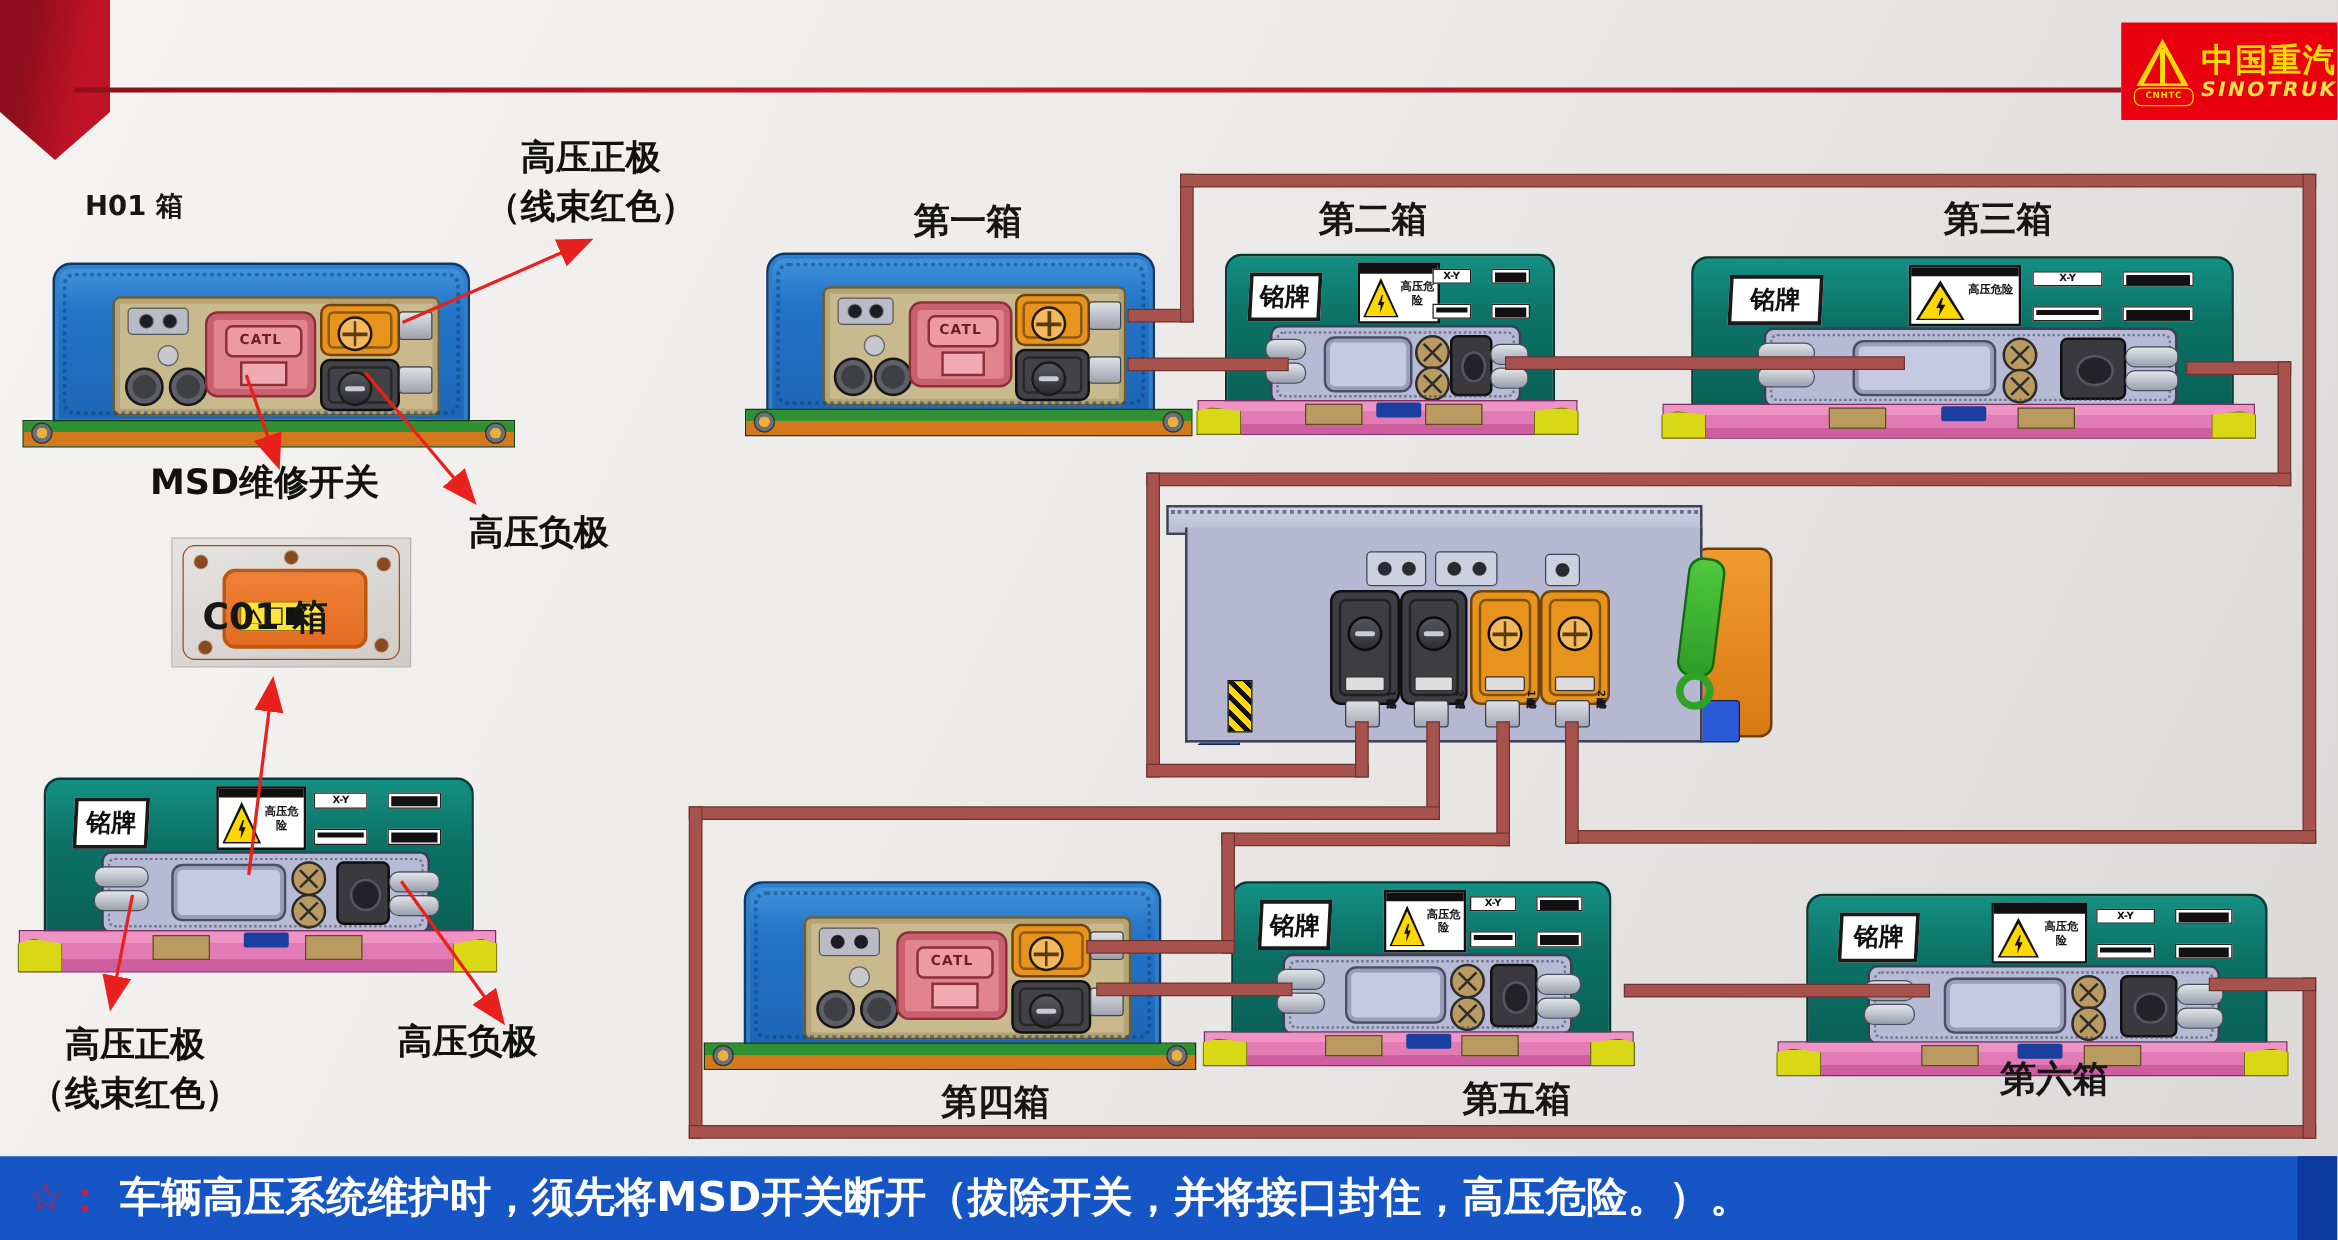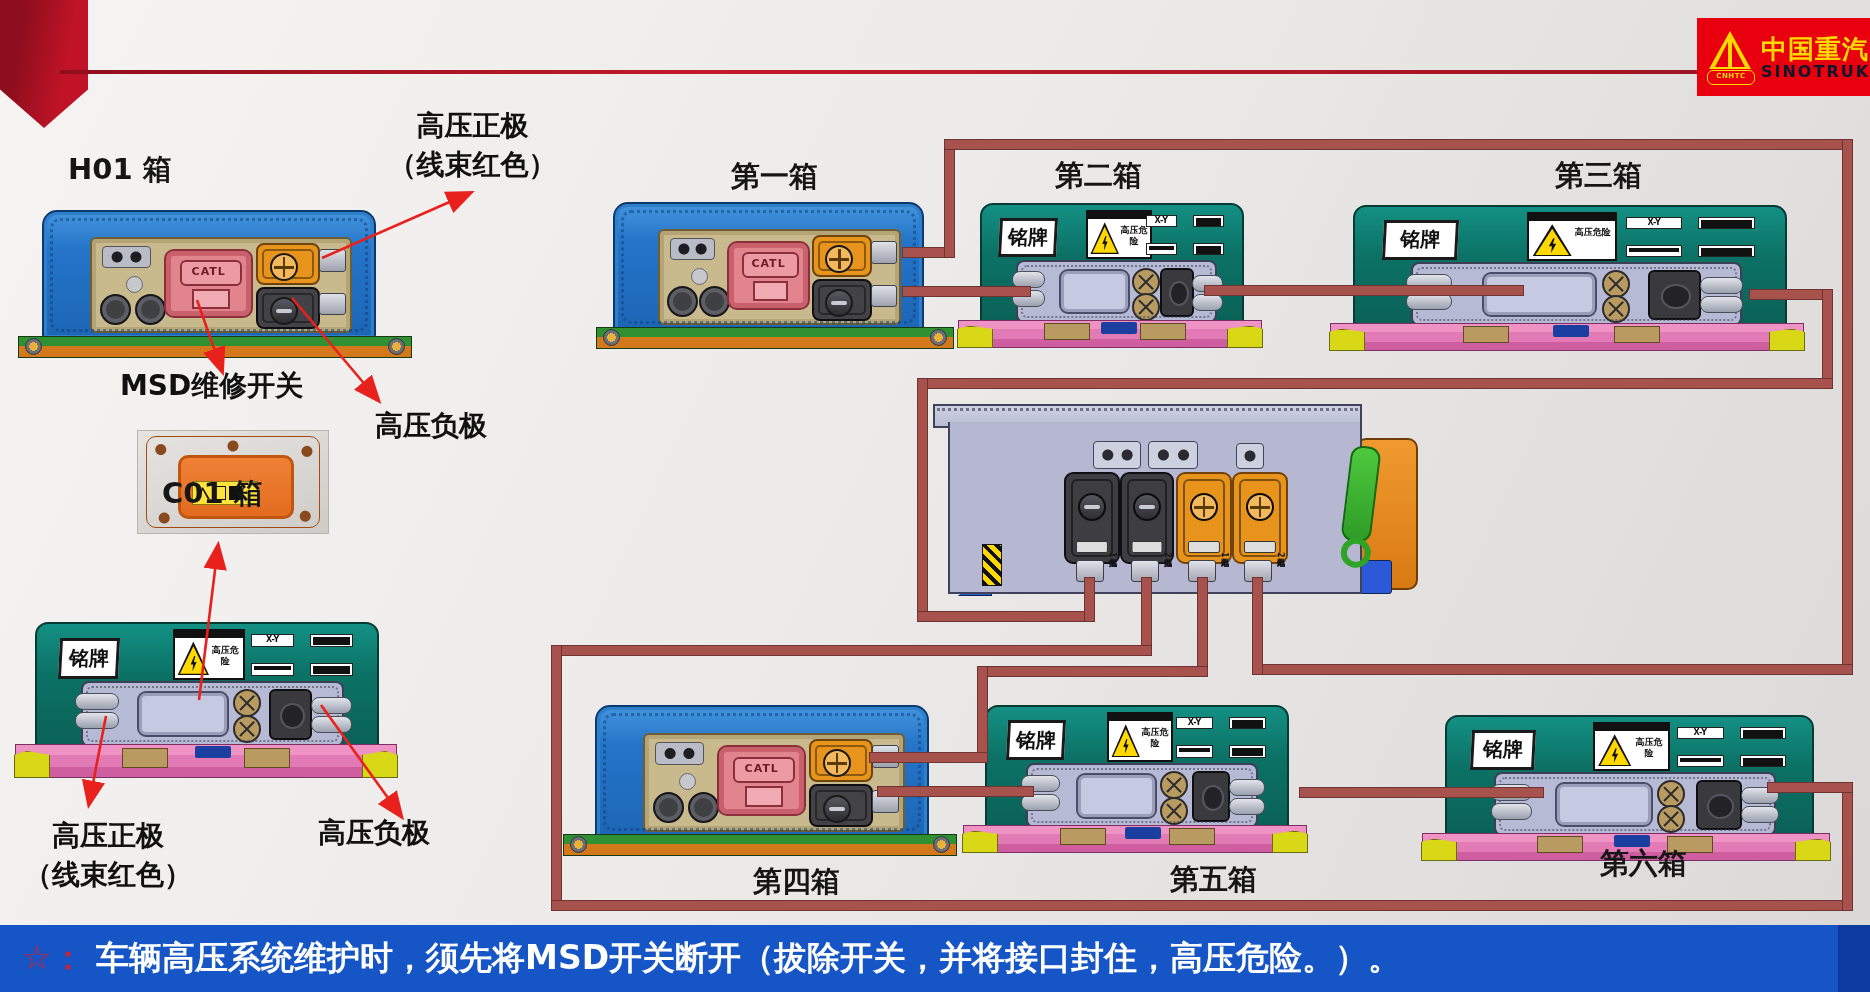--- a/index.html
+++ b/index.html
@@ -18,21 +18,21 @@
     display:flex;align-items:center;gap:8px;padding-left:10px;z-index:6;}
   .lm{position:relative;width:46px;height:56px;}
   .lm-tri{position:absolute;left:2px;top:2px;width:42px;height:38px;background:#ffd900;
     clip-path:polygon(50% 0,100% 100%,0 100%);}
   .lm-tri i{position:absolute;left:6px;top:7px;width:30px;height:29px;background:#e8000f;
     clip-path:polygon(50% 0,100% 100%,0 100%);}
   .lm-tri u{position:absolute;left:19px;top:8px;width:4px;height:28px;background:#ffd900;text-decoration:none;}
   .lm-badge{position:absolute;left:0;bottom:0;width:46px;height:13px;border:1.5px solid #ffd900;
     border-radius:6px;color:#ffd900;font-size:7px;font-weight:700;text-align:center;line-height:11px;letter-spacing:.5px;}
   .logo-cn{color:#ffd900;font-size:26px;font-weight:700;letter-spacing:1px;line-height:28px;white-space:nowrap;}
-  .logo-en{color:#0f172a;font-size:16px;font-weight:700;letter-spacing:2px;line-height:17px;}
+  .logo-en{color:#fde047;font-size:16px;font-weight:700;letter-spacing:2px;line-height:17px;font-style:italic;}
   
   .blabel{position:absolute;font-size:29px;font-weight:700;color:#161616;white-space:nowrap;z-index:7;}
   .ann{position:absolute;font-size:28px;font-weight:700;color:#111;white-space:nowrap;z-index:7;}
   .ann2{text-align:center;line-height:39px;}
   
   .bluebox{position:absolute;z-index:3;border:2px solid #0d3a6e;border-radius:15px 15px 5px 5px;
     background:linear-gradient(180deg,#4394dc,#2474c8 30%,#1d66b6);box-shadow:inset 0 0 0 3px #2f80cc;}
   .bluebox::after{content:"";position:absolute;inset:6px;border:3px dotted #0b3f7c;border-radius:10px;opacity:.5;}
   .bb-panel{position:absolute;left:14%;top:20%;width:78%;height:73%;background:#c9ba8e;
     border:2px solid #6d5f33;border-radius:6px;box-shadow:inset 0 0 0 4px #b5a576;}
@@ -170,21 +170,21 @@
           <u></u>
         </div>
       <div class="lm-badge">CNHTC</div>
     </div>
     <div>
       <div class="logo-cn">中国重汽</div>
       <div class="logo-en">SINOTRUK</div>
     </div>
   </div>
 
-  <div class="blabel" style="left:68px;top:150px;font-size:29px">H01 箱</div>
+  <div class="blabel" style="left:68px;top:150px;font-size:22px">H01 箱</div>
   <div class="blabel" style="left:162px;top:474px;font-size:29px">C01 箱</div>
   <div class="blabel" style="left:731px;top:157px">第一箱</div>
   <div class="blabel" style="left:1055px;top:156px">第二箱</div>
   <div class="blabel" style="left:1555px;top:156px">第三箱</div>
   <div class="blabel" style="left:753px;top:862px">第四箱</div>
   <div class="blabel" style="left:1170px;top:860px">第五箱</div>
   <div class="blabel" style="left:1600px;top:844px">第六箱</div>
 
   <div class="ann ann2" style="left:365px;top:106px;width:215px">
     <div>高压正极</div>

